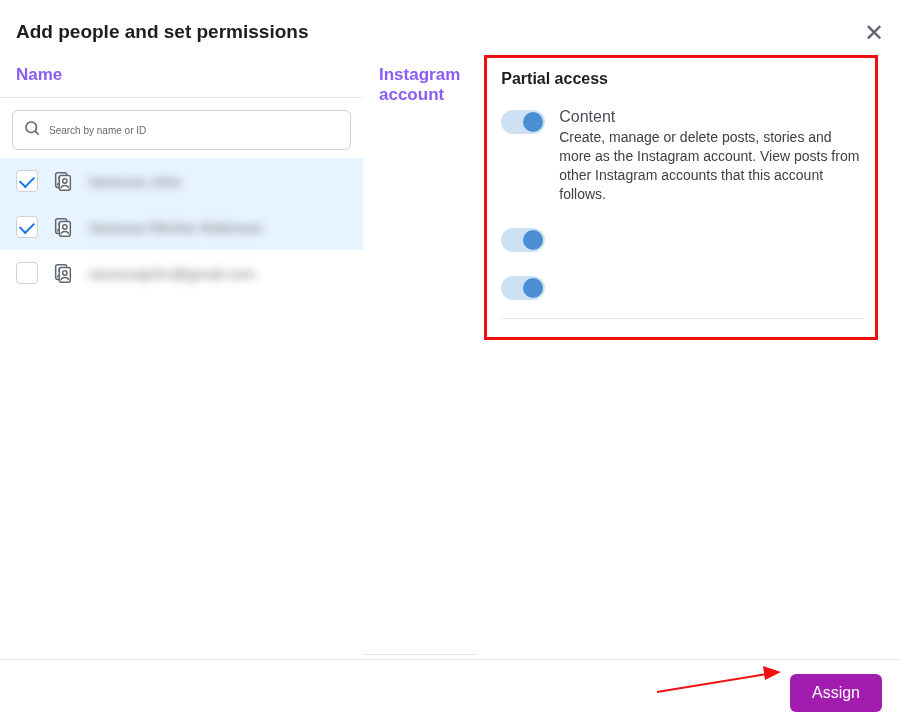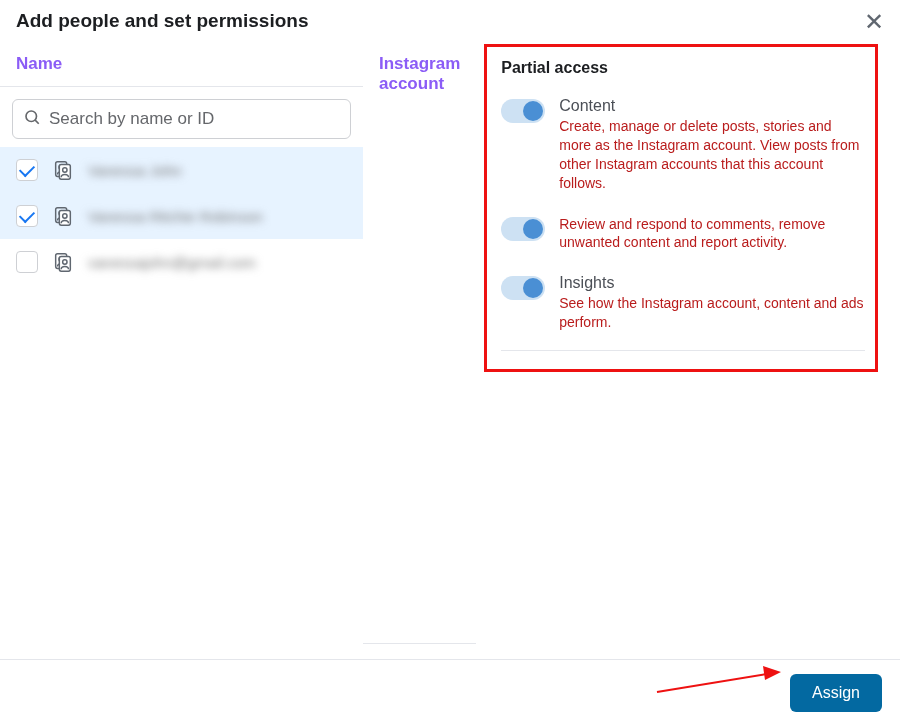--- a/index.html
+++ b/index.html
@@ -14,21 +14,21 @@
 .dialog {
   width: 900px;
   height: 660px;
   position: relative;
   border-bottom: 1px solid #e4e6eb;
 }
 .dialog-header {
   display: flex;
   justify-content: space-between;
   align-items: flex-start;
-  padding: 10px 16px 10px 16px;
+  padding: 21px 16px 10px 16px;
 }
 .dialog-title {
   font-size: 19px;
   font-weight: 700;
   color: #1c1e21;
 }
 .close-btn {
   font-size: 24px;
   color: #606770;
   cursor: pointer;
@@ -66,21 +66,21 @@
   display: flex;
   align-items: center;
   border: 1px solid #ced0d4;
   border-radius: 6px;
   padding: 8px 10px;
   gap: 8px;
 }
 .search-box input {
   border: none;
   outline: none;
-  font-size: 17px;
+  font-size: 10px;
   flex: 1;
   color: #3b82f6;
 }
 .search-box input::placeholder {
   color: #65676b;
 }
 .people-list {
   display: flex;
   flex-direction: column;
 }
@@ -179,40 +179,40 @@
 .perm-text {
   flex: 1;
 }
 .perm-title {
   font-size: 16px;
   color: #4b4f56;
   margin-bottom: 2px;
 }
 .perm-desc {
   font-size: 14px;
-  color: #b91c1c;
+  color: #404040;
   line-height: 1.35;
 }
 .right-body::-webkit-scrollbar {
   width: 10px;
 }
 .right-body::-webkit-scrollbar-thumb {
   background: #bcc0c4;
   border-radius: 5px;
 }
 .right-body::-webkit-scrollbar-track {
   background: transparent;
 }
 .footer {
   display: flex;
   justify-content: flex-end;
   padding: 14px 18px;
 }
 .assign-btn {
-  background: #0369a1;
+  background: #a21caf;
   color: #fff;
   border: none;
   padding: 10px 22px;
   font-size: 16px;
   font-weight: 500;
   border-radius: 6px;
   cursor: pointer;
 }
 .arrow {
   position: absolute;
@@ -310,33 +310,28 @@
               <div class="perm-desc">Create, manage or delete posts, stories and more as the Instagram account. View posts from other Instagram accounts that this account follows.</div>
             </div>
           </div>
 
 
           <div class="perm-item">
             <div class="toggle on">
                 <div class="toggle-knob"></div>
               </div>
             <div class="perm-text">
-              <div class="perm-desc">Review and respond to comments, remove unwanted content and report activity.</div>
             </div>
           </div>
 
 
           <div class="perm-item">
             <div class="toggle on">
                 <div class="toggle-knob"></div>
               </div>
-            <div class="perm-text">
-              <div class="perm-title">Insights</div>
-              <div class="perm-desc">See how the Instagram account, content and ads perform.</div>
-            </div>
           </div>
 
         </div>
       </div>
     </div>
 
   </div>
 </div>
 
 <div class="footer">

